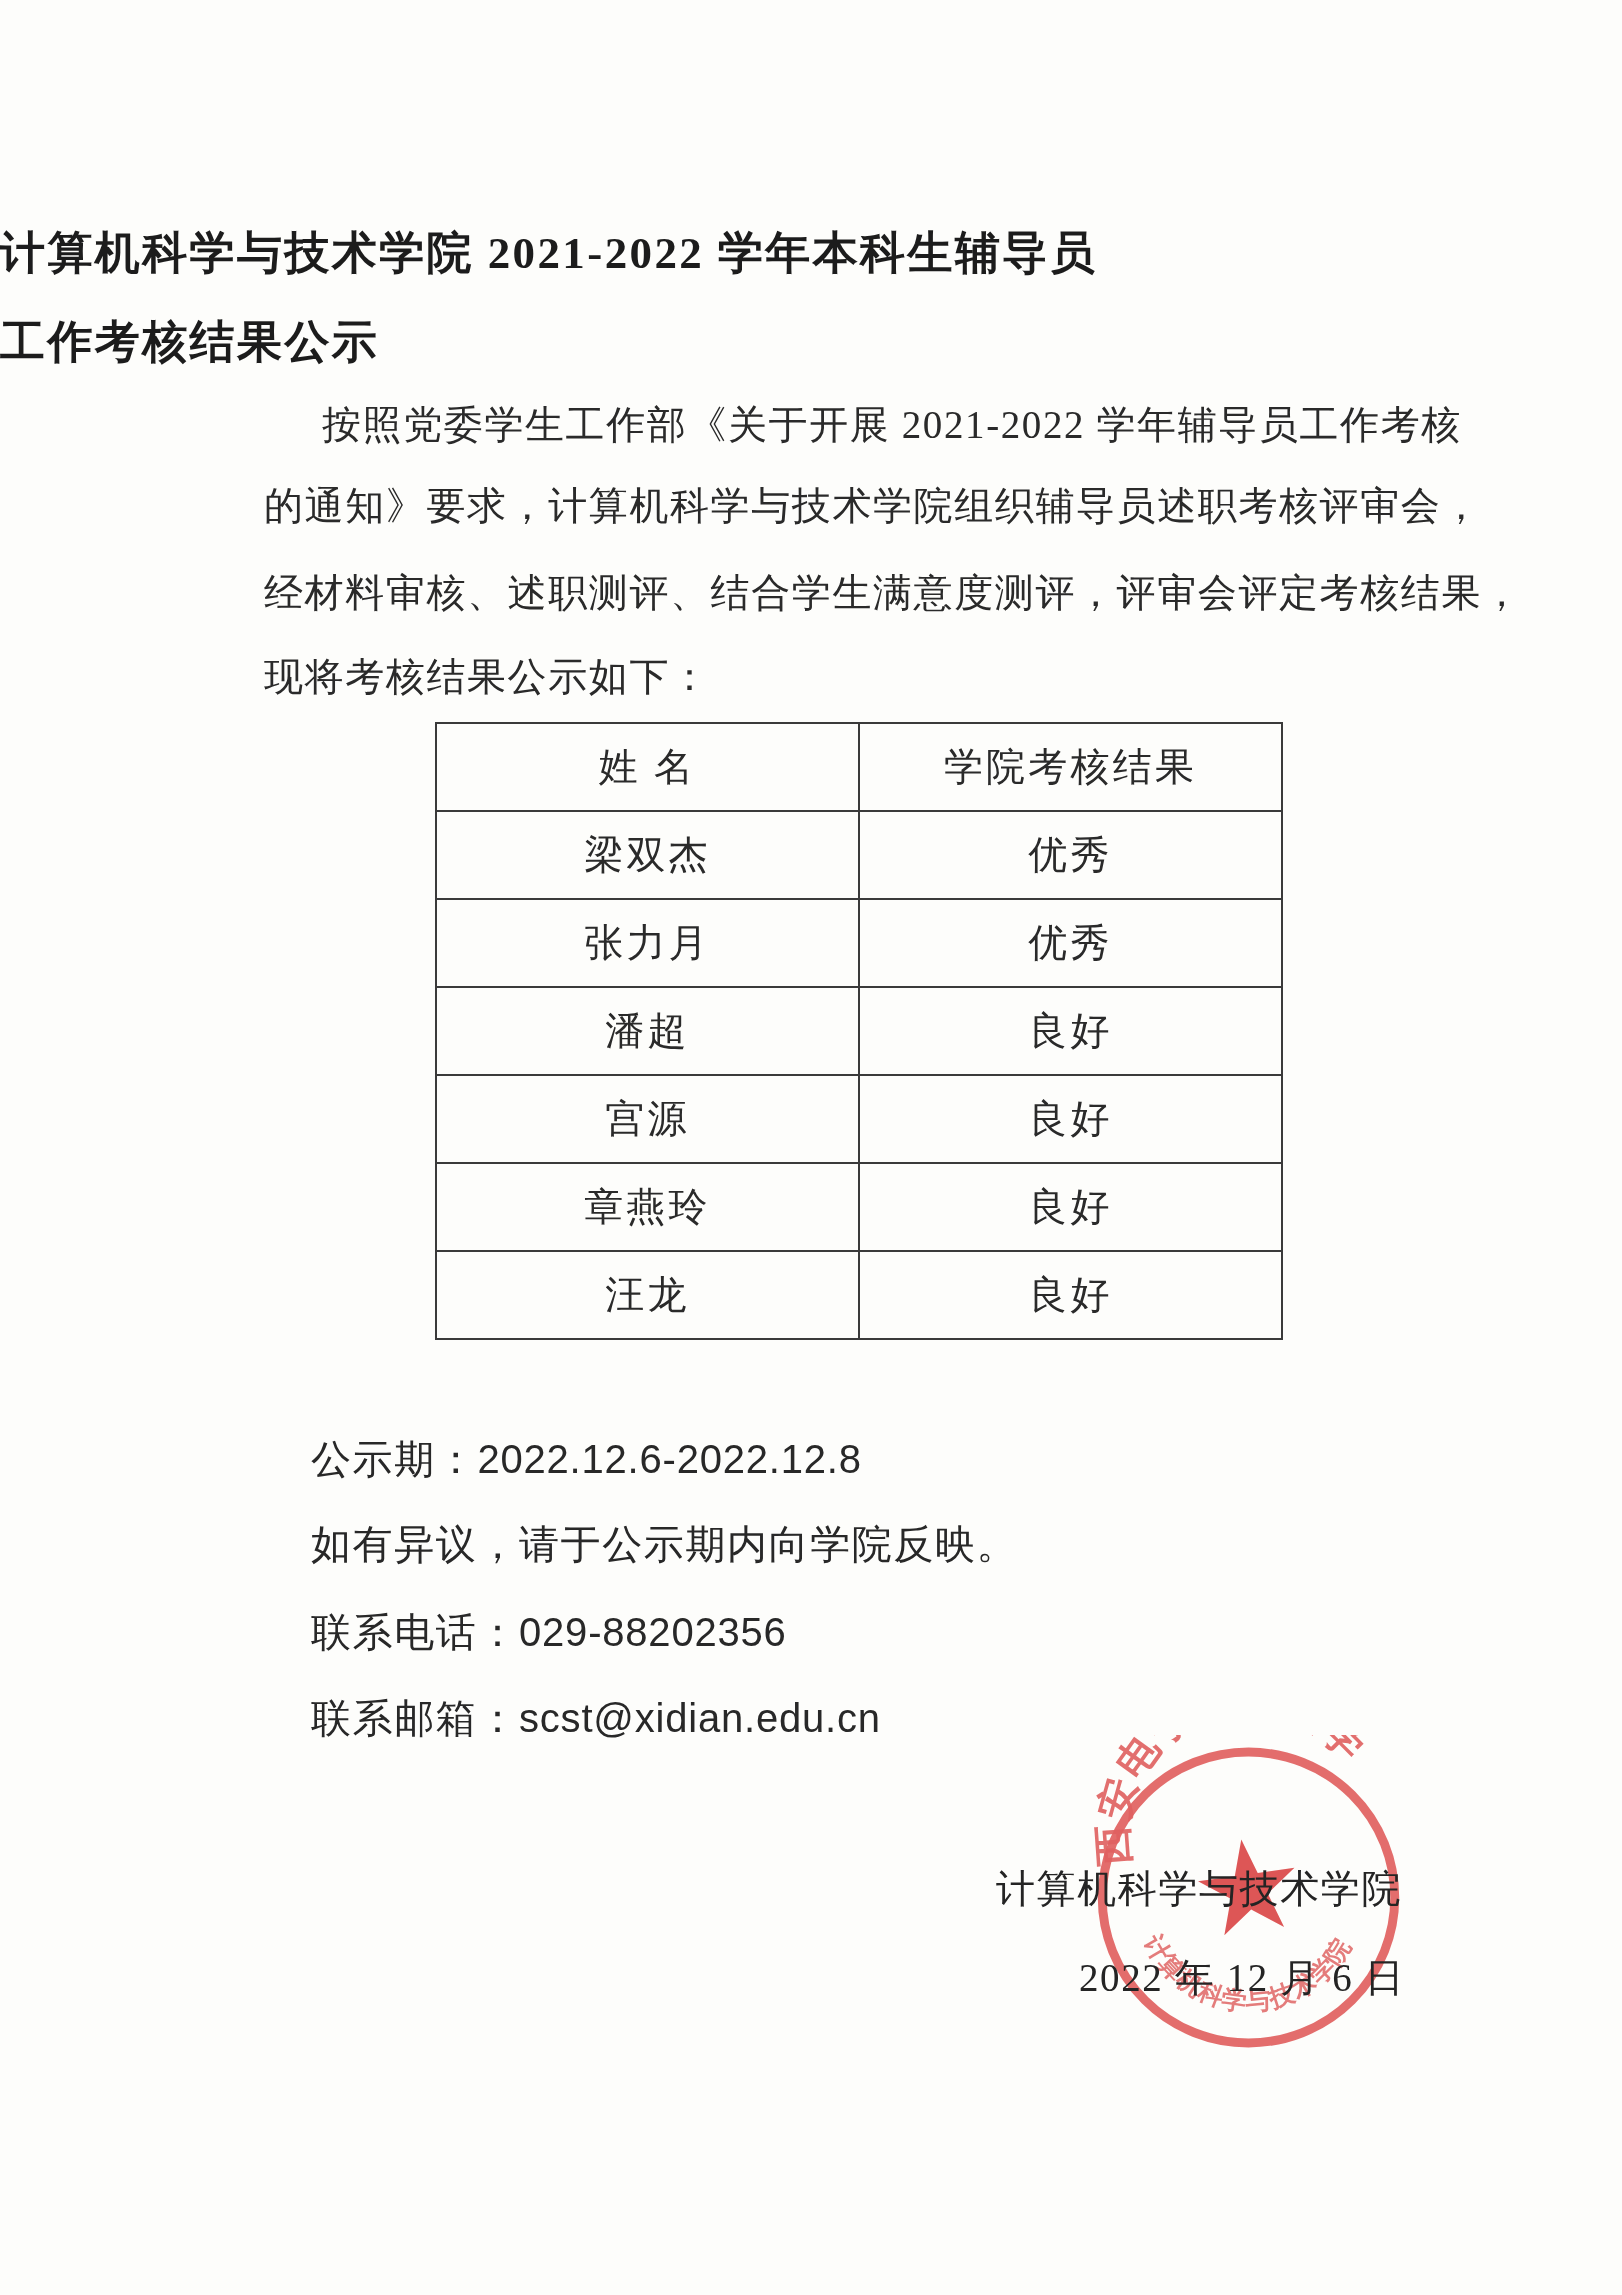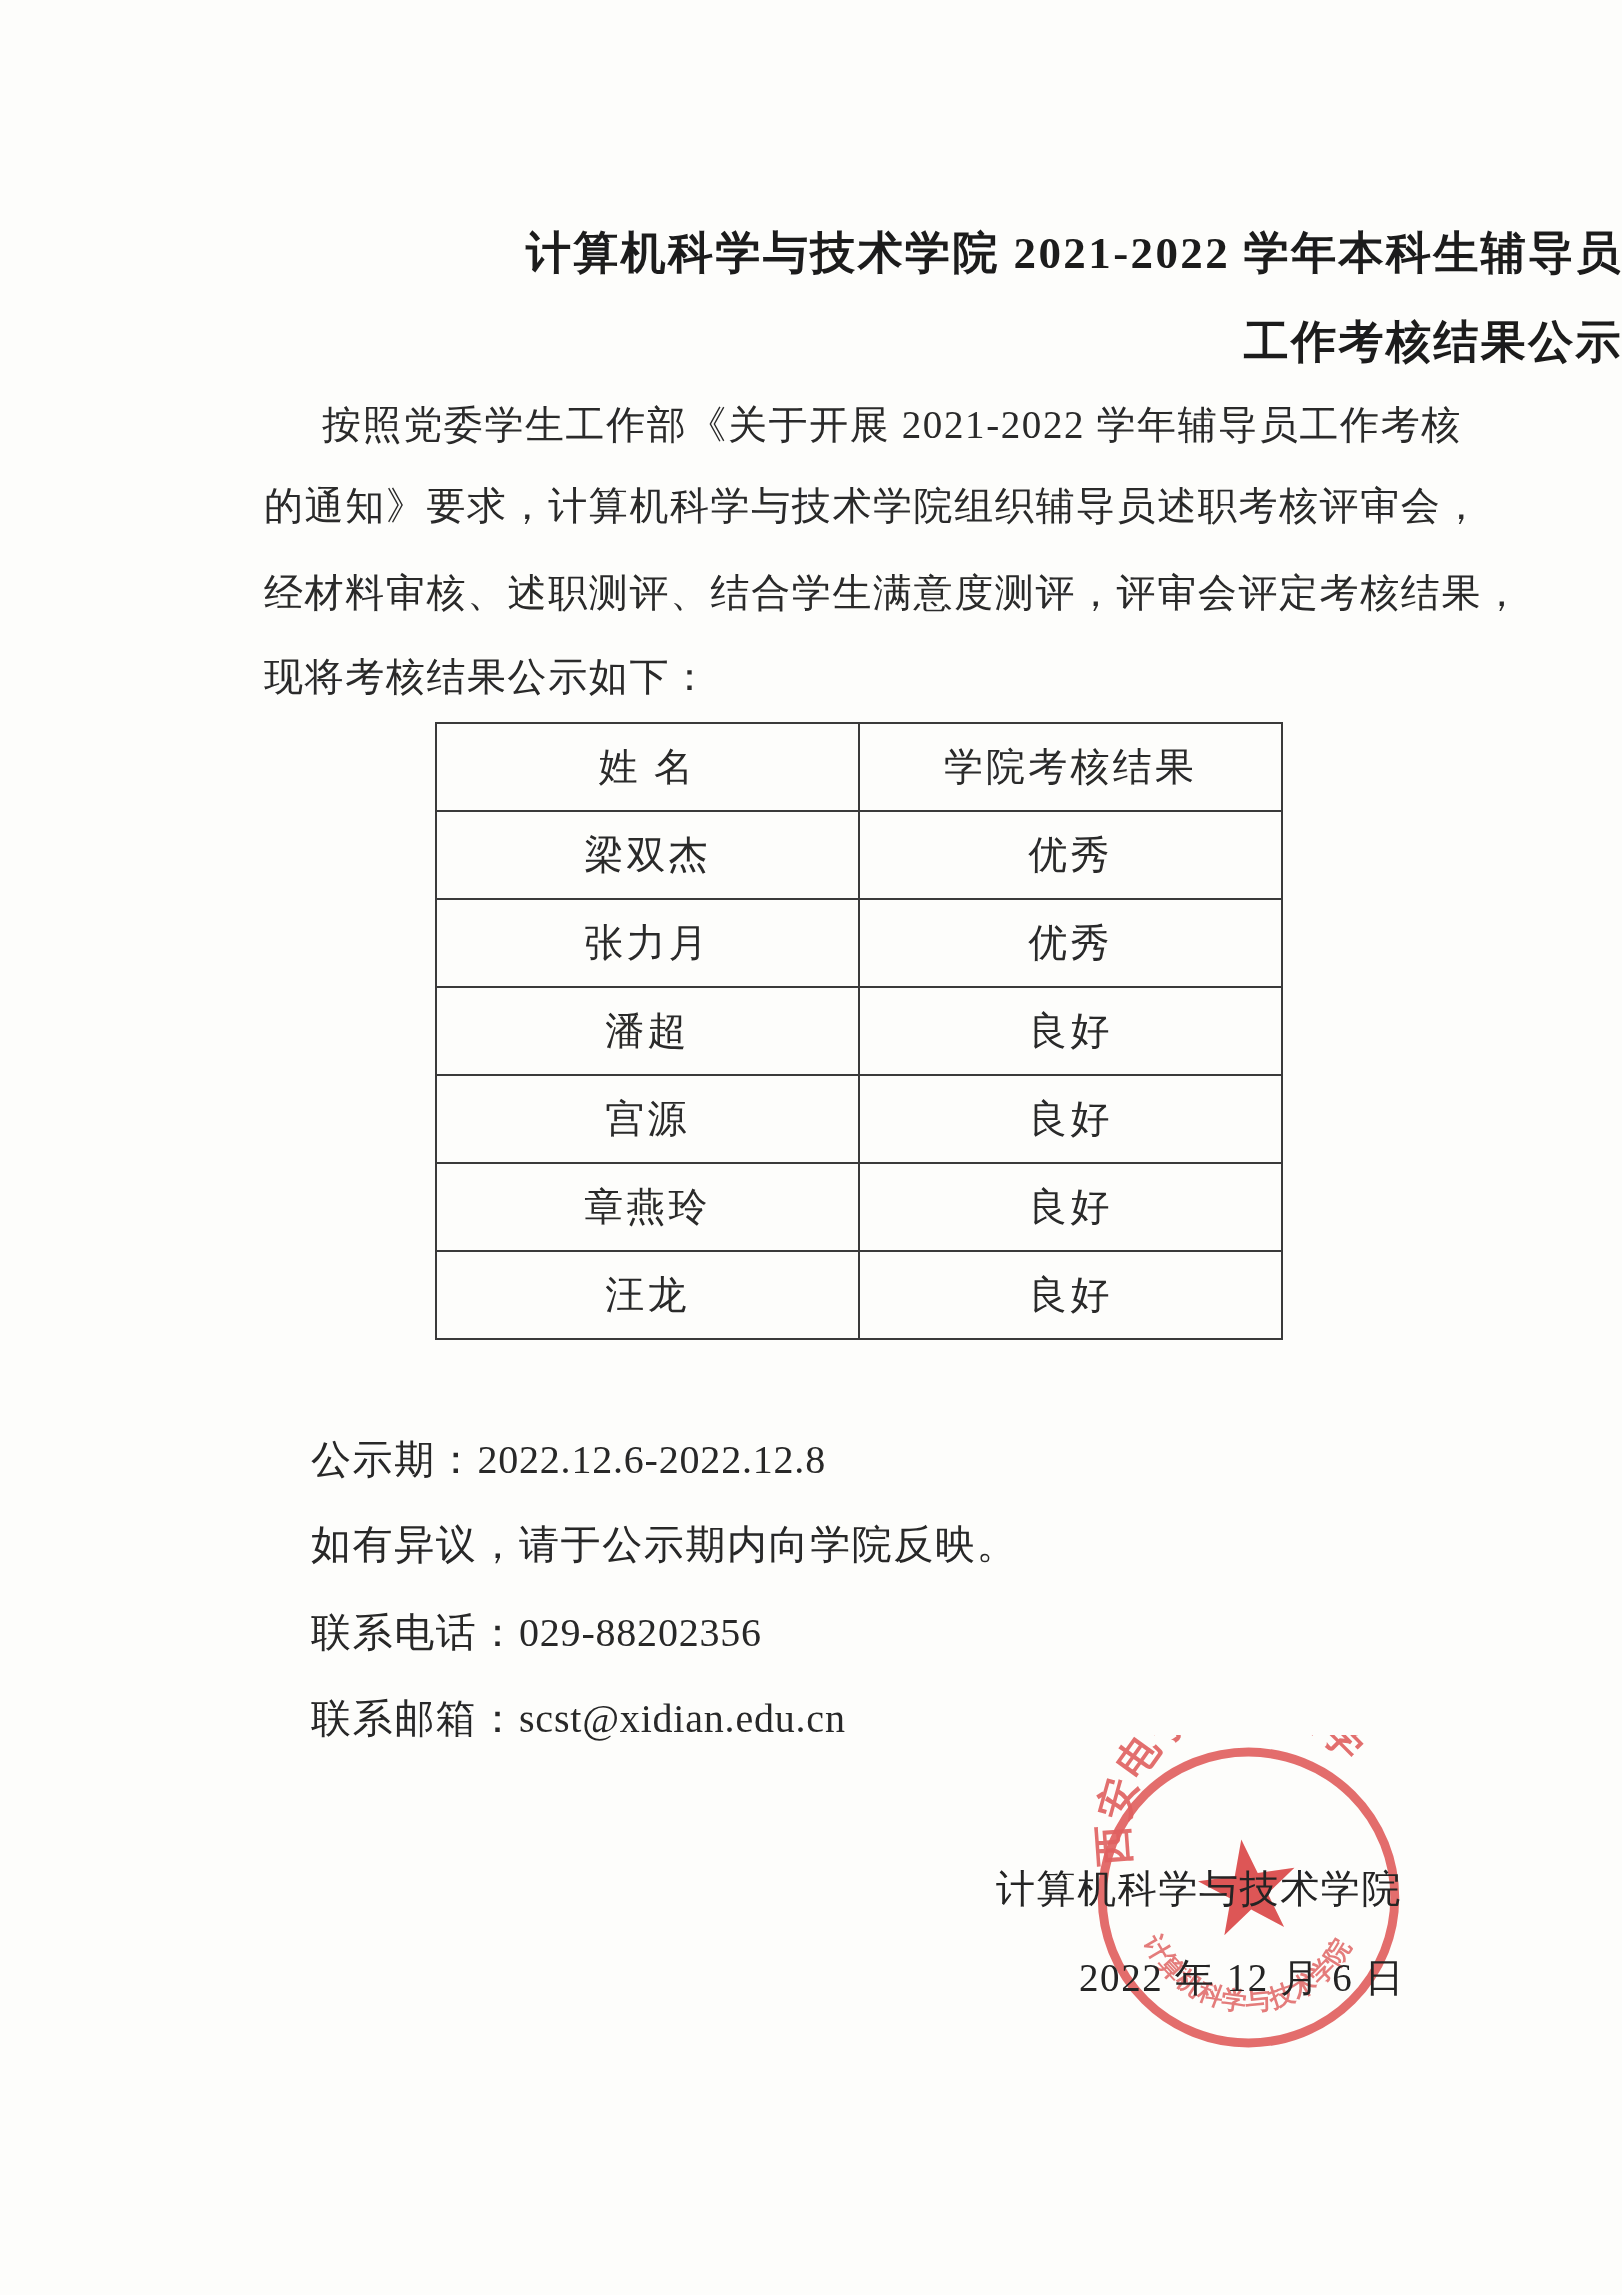--- a/index.html
+++ b/index.html
@@ -8,21 +8,21 @@
     width:1623px;height:2295px;
     background:#fdfdfb;
     margin:0 auto;
     overflow:hidden;
     font-family:"Liberation Serif","DejaVu Serif",serif;
     color:#262626;
   }
   .abs{position:absolute;}
   .title-line{
     left:0;width:1623px;
-    text-align:right;
+    text-align:left;
     font-size:45px;font-weight:bold;
     line-height:65px;color:#1c1c1c;
     letter-spacing:2.4px;
     white-space:nowrap;
   }
   .body-line{
     left:264px;width:1177px;
     font-size:39px;line-height:57px;
     color:#2a2a2a;letter-spacing:1.6px;
     white-space:nowrap;
@@ -39,21 +39,21 @@
     letter-spacing:3.2px;
     padding:16px;
   }
   .note-line{
     left:311px;width:1136px;
     font-size:40px;line-height:57px;
     color:#282828;letter-spacing:1.6px;
     white-space:nowrap;
   }
   .sans-val{
-    font-family:Liberation Serif, serif;
+    font-family:Liberation Sans, sans-serif;
     letter-spacing:0.8px;
   }
   .sig-line{
     font-size:39px;line-height:57px;color:#242424;
     letter-spacing:1.6px;white-space:nowrap;
   }
   .stamp-wrap{
     left:1086px;top:1735px;width:325px;height:325px;
     mix-blend-mode:multiply;opacity:.88;
   }

